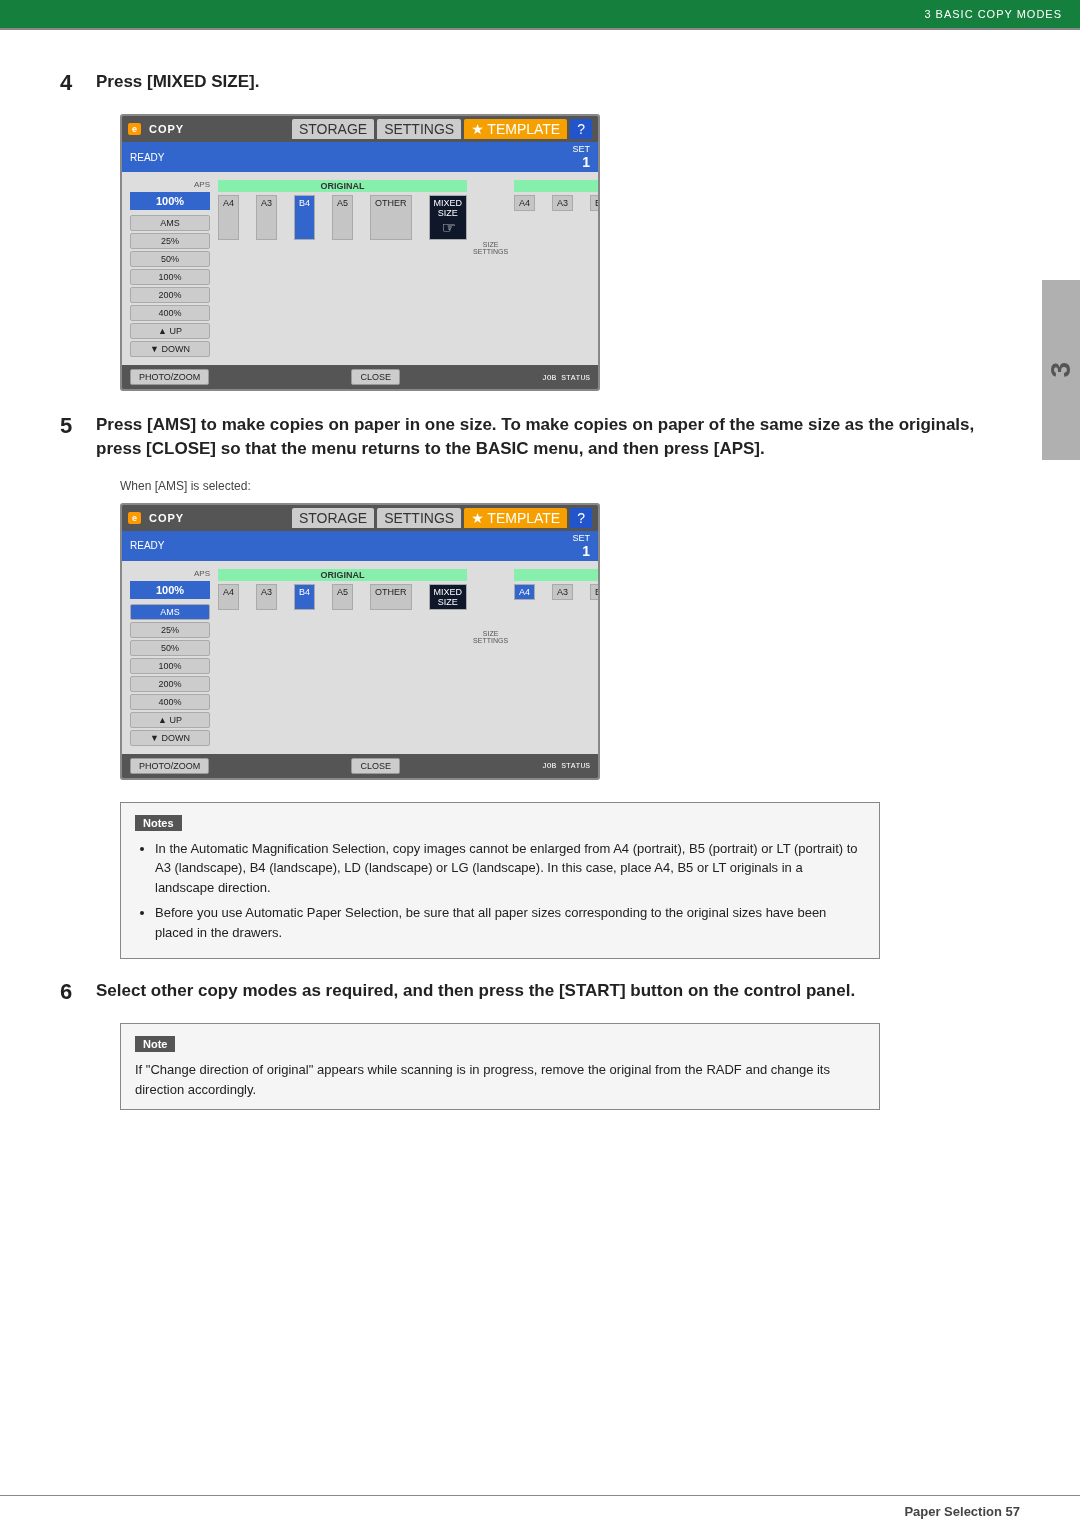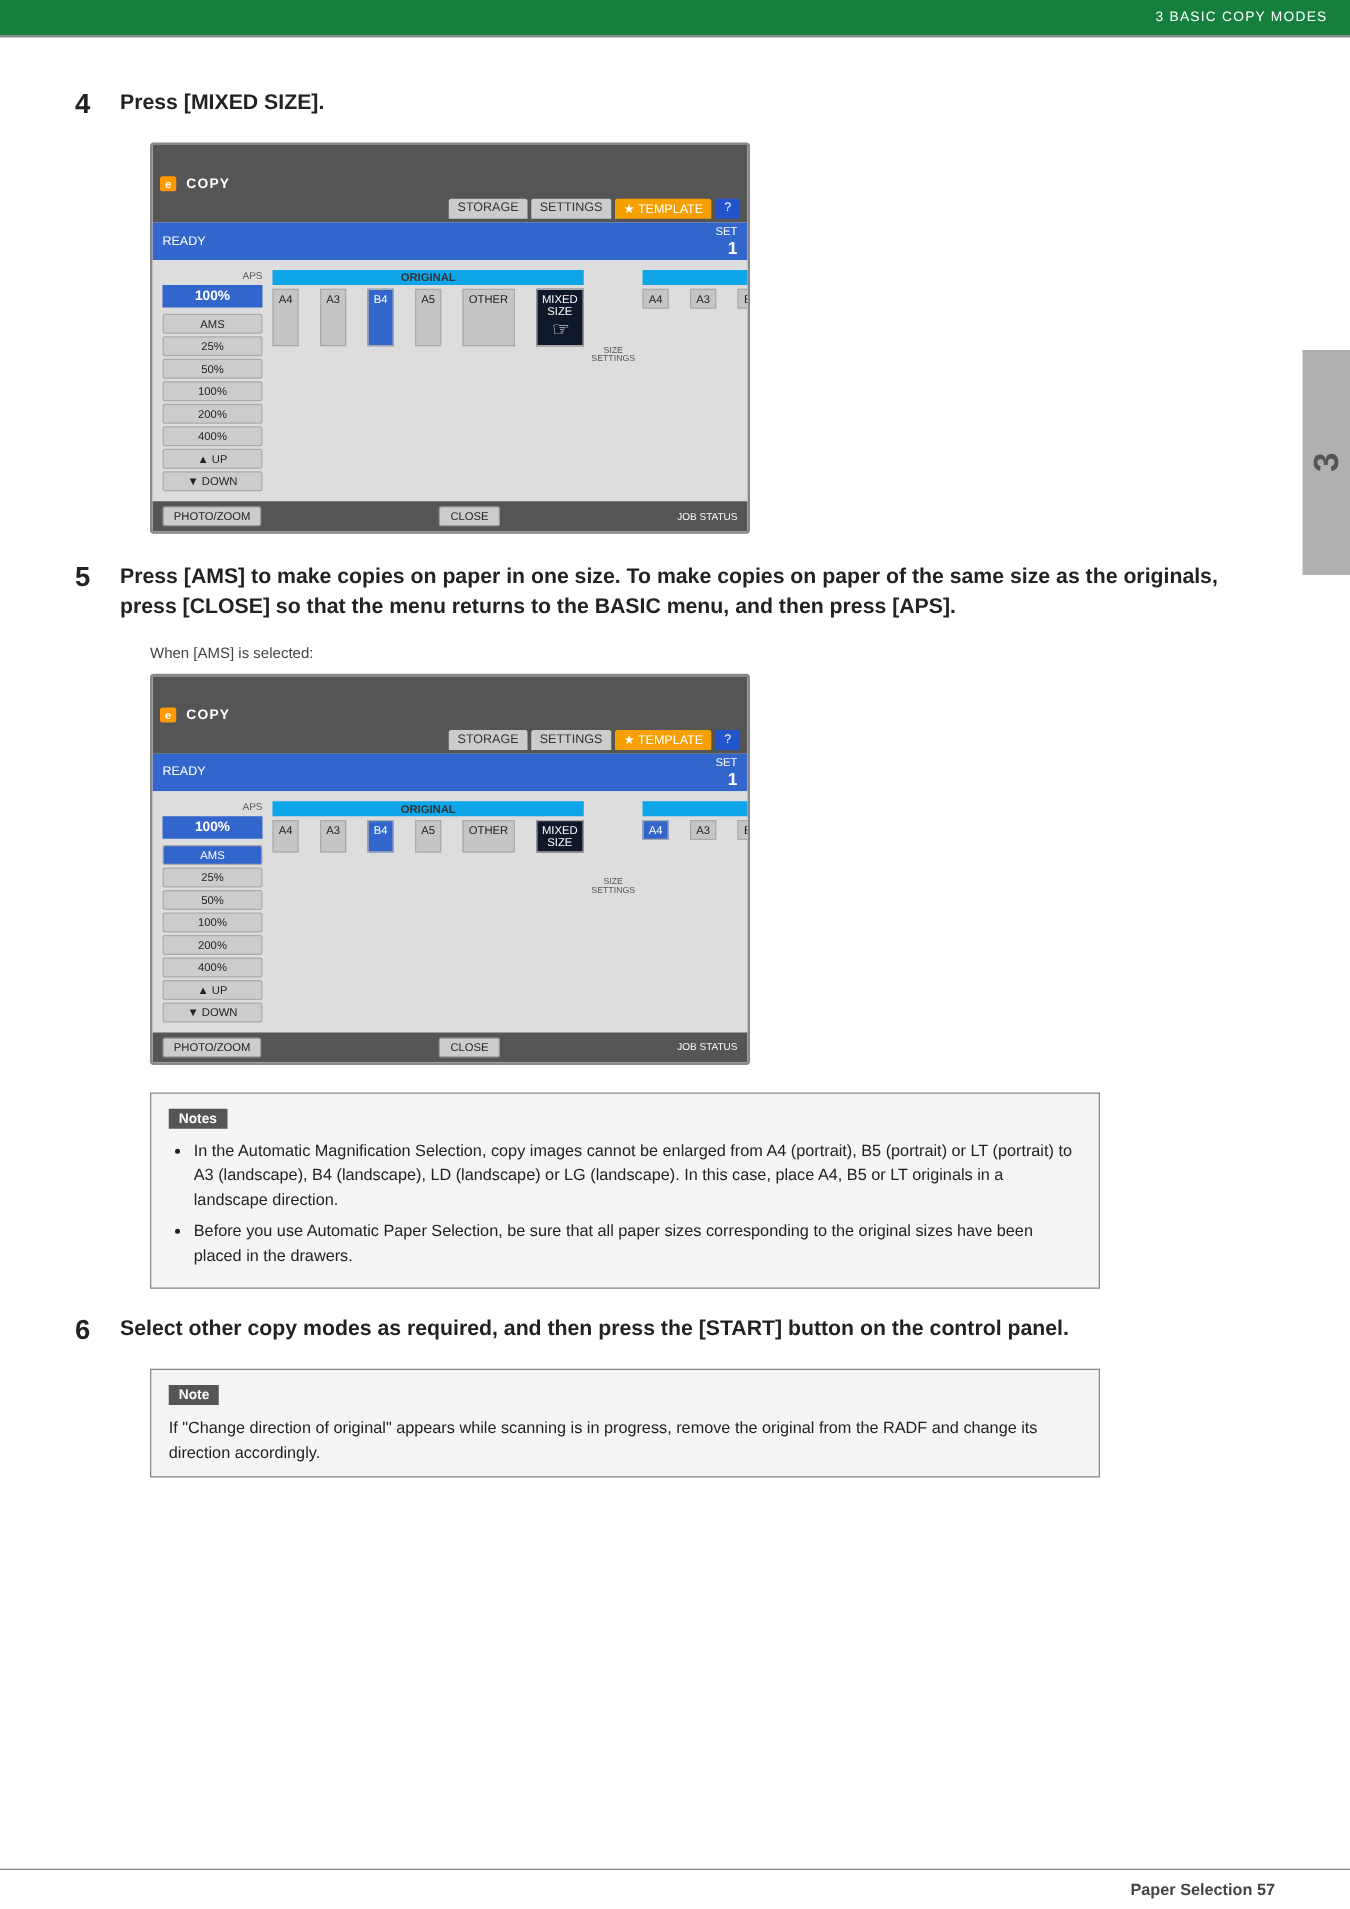--- a/index.html
+++ b/index.html
@@ -106,24 +106,23 @@
       letter-spacing: 1px;
     }
     .screen-tabs {
       display: flex;
       gap: 3px;
       margin-left: auto;
     }
     .screen-tab {
       background: #ccc;
       color: #333;
-      font-size: 10px;
+      font-size: 14px;
       padding: 2px 7px;
       border-radius: 2px 2px 0 0;
-      margin-top: 40px;
     }
     .screen-tab.active {
       background: #f5a000;
       color: #fff;
     }
     .screen-tab.blue {
       background: #2255cc;
       color: #fff;
     }
     .screen-subbar {
@@ -176,21 +175,21 @@
     }
     .screen-middle {
       flex: 1;
     }
     .screen-col-header {
       font-size: 9px;
       font-weight: bold;
       color: #333;
       text-align: center;
       margin-bottom: 3px;
-      background: #0ea5e9;
+      background: #86efac;
       padding: 1px 4px;
     }
     .screen-size-list {
       display: flex;
       flex-direction: row;
       gap: 17px;
     }
     .screen-size-item {
       background: #c5c5c5;
       border: 1px solid #aaa;
@@ -217,20 +216,21 @@
     .screen-bottom-btn {
       background: #ccc;
       border: 1px solid #999;
       font-size: 9px;
       padding: 2px 8px;
       border-radius: 2px;
     }
     .screen-bottom-right {
       color: #fff;
       font-size: 8px;
+      font-family: Liberation Mono, monospace;
     }
 
     
     .notes-box {
       margin-left: 60px;
       margin-bottom: 18px;
       border: 1px solid #888;
       background: #f5f5f5;
       padding: 10px 14px;
       width: 760px;

